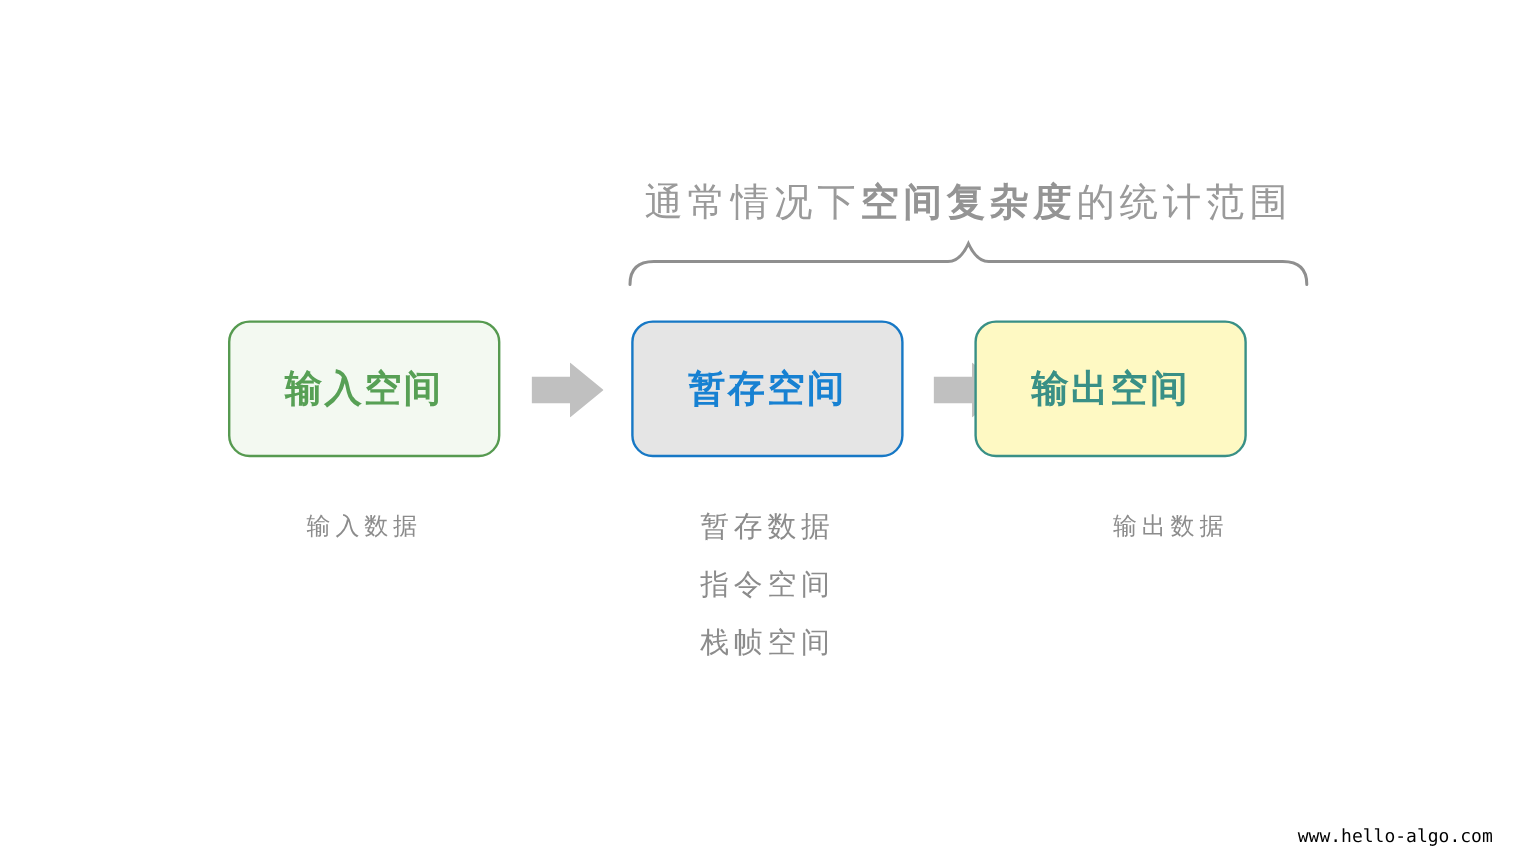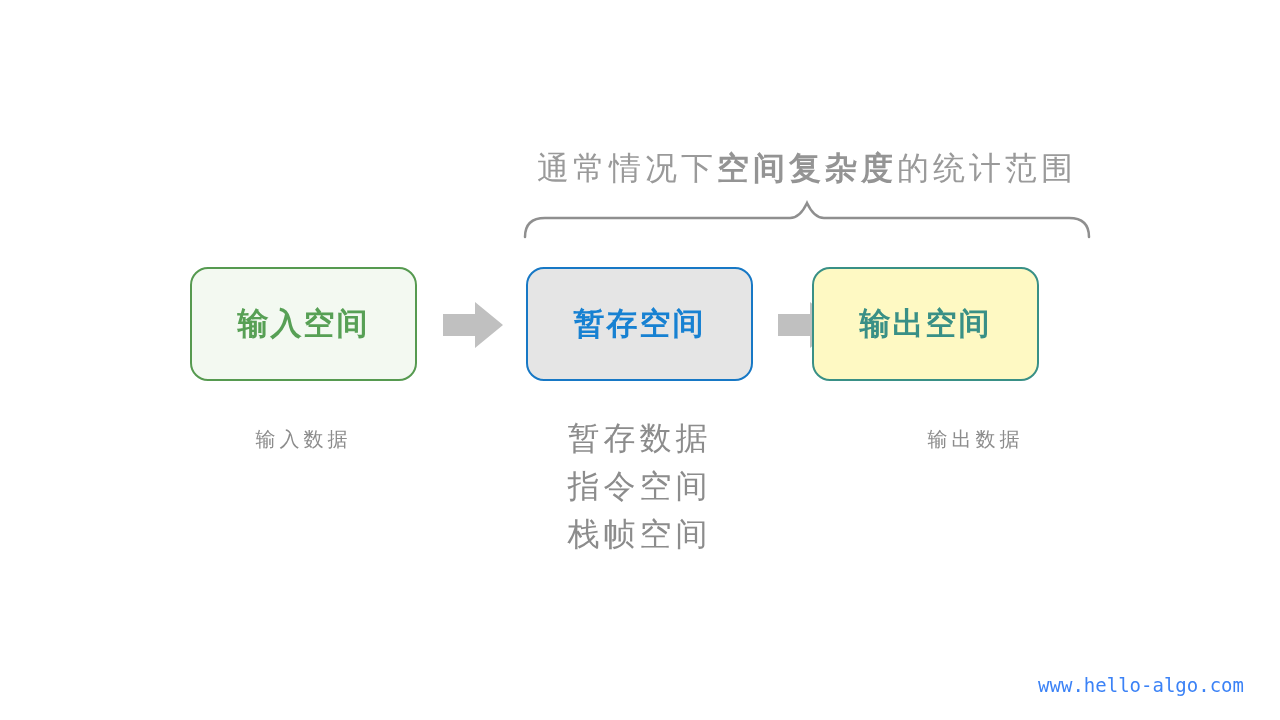--- a/index.html
+++ b/index.html
@@ -81,32 +81,32 @@
     position: absolute;
     left: 526px;
     top: 415px;
     width: 227px;
   }
   .sub-label-stack .line {
     height: 48px;
     display: flex;
     align-items: center;
     justify-content: center;
-    font-size: 32px;
+    font-size: 24px;
     letter-spacing: 4px;
     color: #8c8c8c;
     white-space: nowrap;
   }
   .watermark {
     position: absolute;
     right: 36px;
-    top: 674px;
+    top: 688px;
     font-family: "DejaVu Sans Mono", "Liberation Mono", monospace;
-    font-size: 19px;
-    color: #3b82f6;
+    font-size: 15px;
+    color: #000000;
   }
 </style>
 </head>
 <body>
 
 <div class="canvas">
 
   <div class="diagram-title">
     <span>通常情况下</span><strong>空间复杂度</strong><span>的统计范围</span>
   </div>

